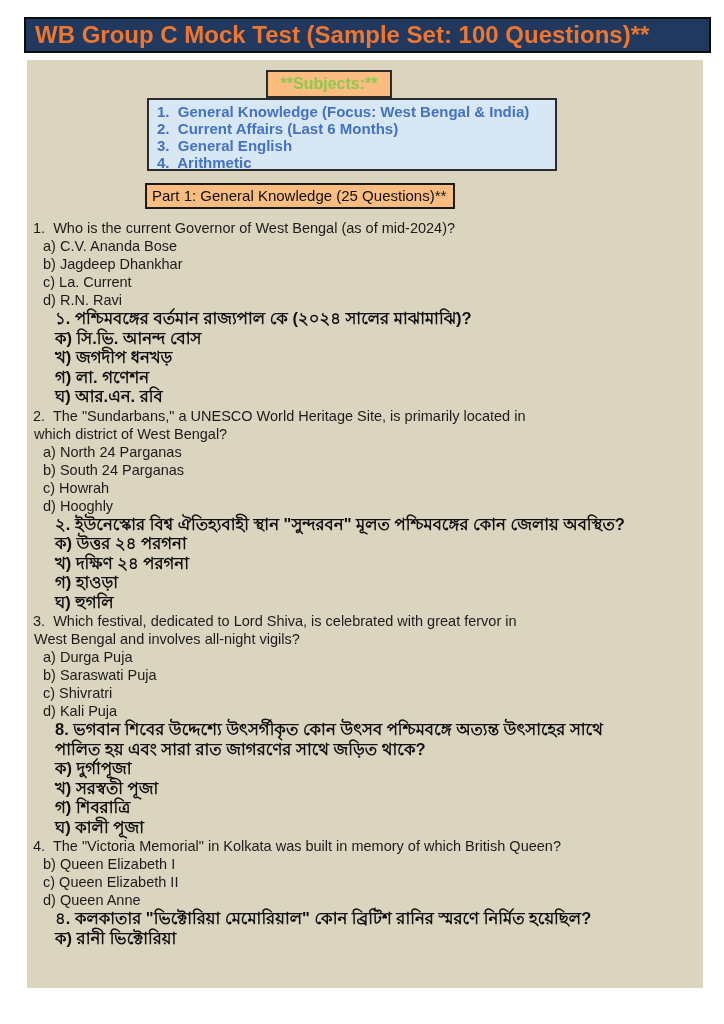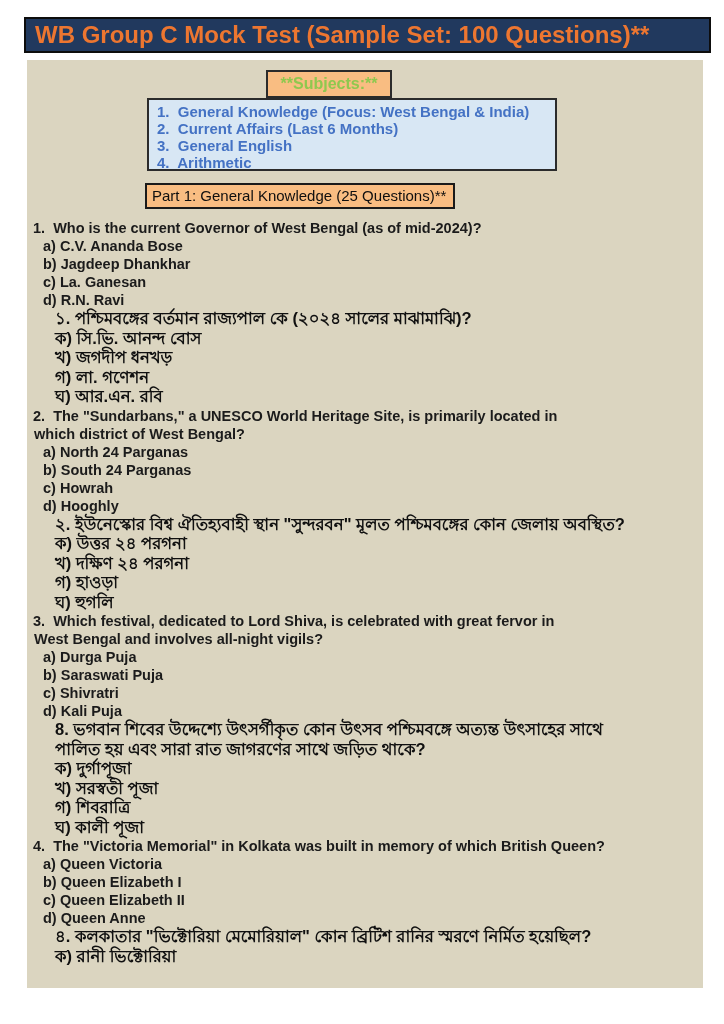--- a/index.html
+++ b/index.html
@@ -36,21 +36,21 @@
   .subject-item{line-height:17px;padding-left:8px;white-space:pre;}
   .part-heading{
     position:absolute;left:145px;top:183px;width:301px;height:22px;
     background:var(--peach);border:2px solid #1a1a1a;
     color:#0f0f0f;font-weight:normal;font-size:15px;line-height:22px;
     padding-left:5px;white-space:nowrap;
   }
   .questions{
     position:absolute;left:28px;top:219px;width:670px;color:var(--ink);
   }
-  .en{font-weight:bold;font-size:14.5px;line-height:18px;white-space:pre;padding-left:5px;}
+  .en{font-weight:normal;font-size:14.5px;line-height:18px;white-space:pre;padding-left:5px;}
   .en.cont{padding-left:2px;}
   .en.opt{padding-left:15px;}
   .bn{font-weight:bold;font-size:16.5px;line-height:19.5px;white-space:pre;color:#101010;padding-left:27px;}
 </style>
 </head>
 <body>
 
 <div class="title-bar">
   <span>WB Group C Mock Test (Sample Set: 100 Questions)**</span>
 </div>
@@ -71,21 +71,21 @@
 <div class="part-heading">
   <span>Part 1: General Knowledge (25 Questions)**</span>
 </div>
 
 <div class="questions">
 
   <div>
     <div class="en">1.  Who is the current Governor of West Bengal (as of mid-2024)?</div>
     <div class="en opt">a) C.V. Ananda Bose</div>
     <div class="en opt">b) Jagdeep Dhankhar</div>
-    <div class="en opt">c) La. Ganesan</div>
+    <div class="en opt">c) La. Current</div>
     <div class="en opt">d) R.N. Ravi</div>
     <div class="bn">১. পশ্চিমবঙ্গের বর্তমান রাজ্যপাল কে (২০২৪ সালের মাঝামাঝি)?</div>
     <div class="bn">ক) সি.ভি. আনন্দ বোস</div>
     <div class="bn">খ) জগদীপ ধনখড়</div>
     <div class="bn">গ) লা. গণেশন</div>
     <div class="bn">ঘ) আর.এন. রবি</div>
   </div>
 
   <div>
     <div class="en">2.  The "Sundarbans," a UNESCO World Heritage Site, is primarily located in</div>
@@ -111,21 +111,20 @@
     <div class="bn">8. ভগবান শিবের উদ্দেশ্যে উৎসর্গীকৃত কোন উৎসব পশ্চিমবঙ্গে অত্যন্ত উৎসাহের সাথে</div>
     <div class="bn">পালিত হয় এবং সারা রাত জাগরণের সাথে জড়িত থাকে?</div>
     <div class="bn">ক) দুর্গাপূজা</div>
     <div class="bn">খ) সরস্বতী পূজা</div>
     <div class="bn">গ) শিবরাত্রি</div>
     <div class="bn">ঘ) কালী পূজা</div>
   </div>
 
   <div>
     <div class="en">4.  The "Victoria Memorial" in Kolkata was built in memory of which British Queen?</div>
-    <div class="en opt">a) Queen Victoria</div>
     <div class="en opt">b) Queen Elizabeth I</div>
     <div class="en opt">c) Queen Elizabeth II</div>
     <div class="en opt">d) Queen Anne</div>
     <div class="bn">৪. কলকাতার "ভিক্টোরিয়া মেমোরিয়াল" কোন ব্রিটিশ রানির স্মরণে নির্মিত হয়েছিল?</div>
     <div class="bn">ক) রানী ভিক্টোরিয়া</div>
   </div>
 
 </div>
 
 </body></html>

